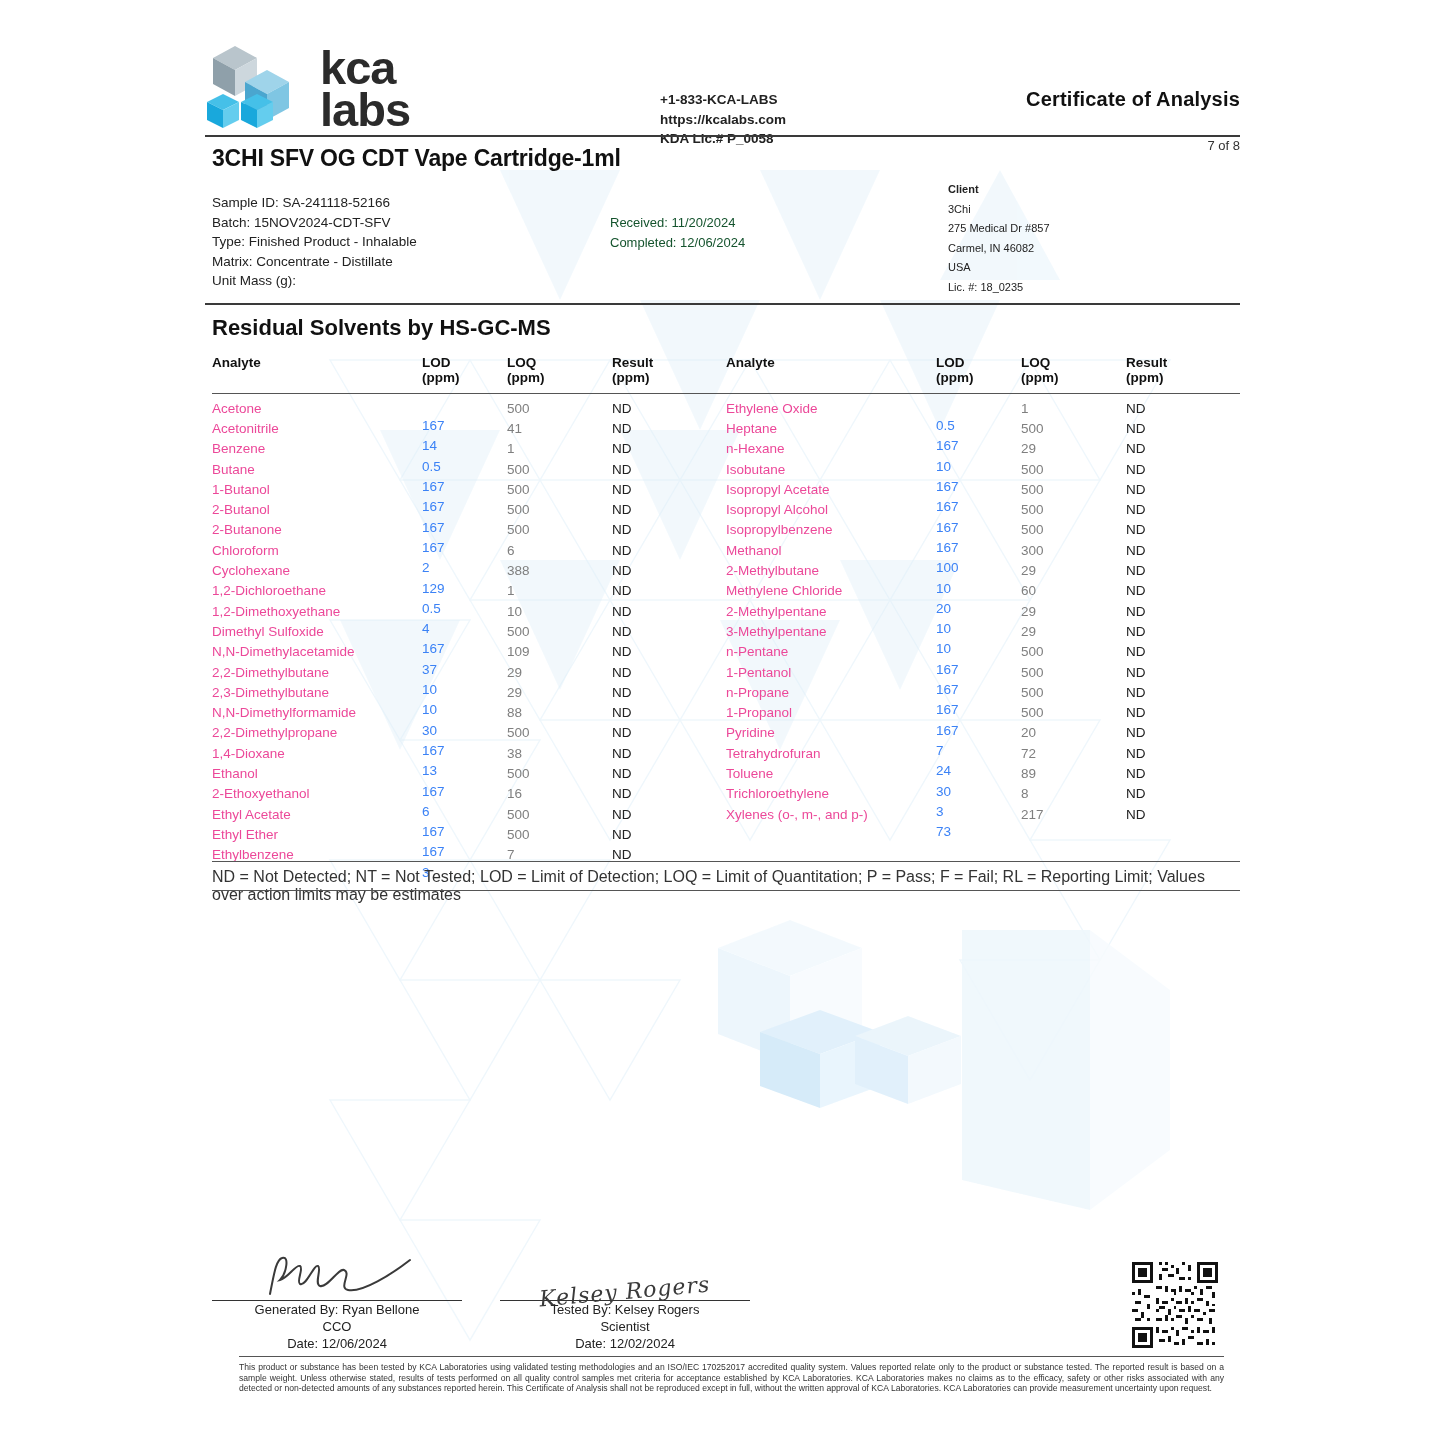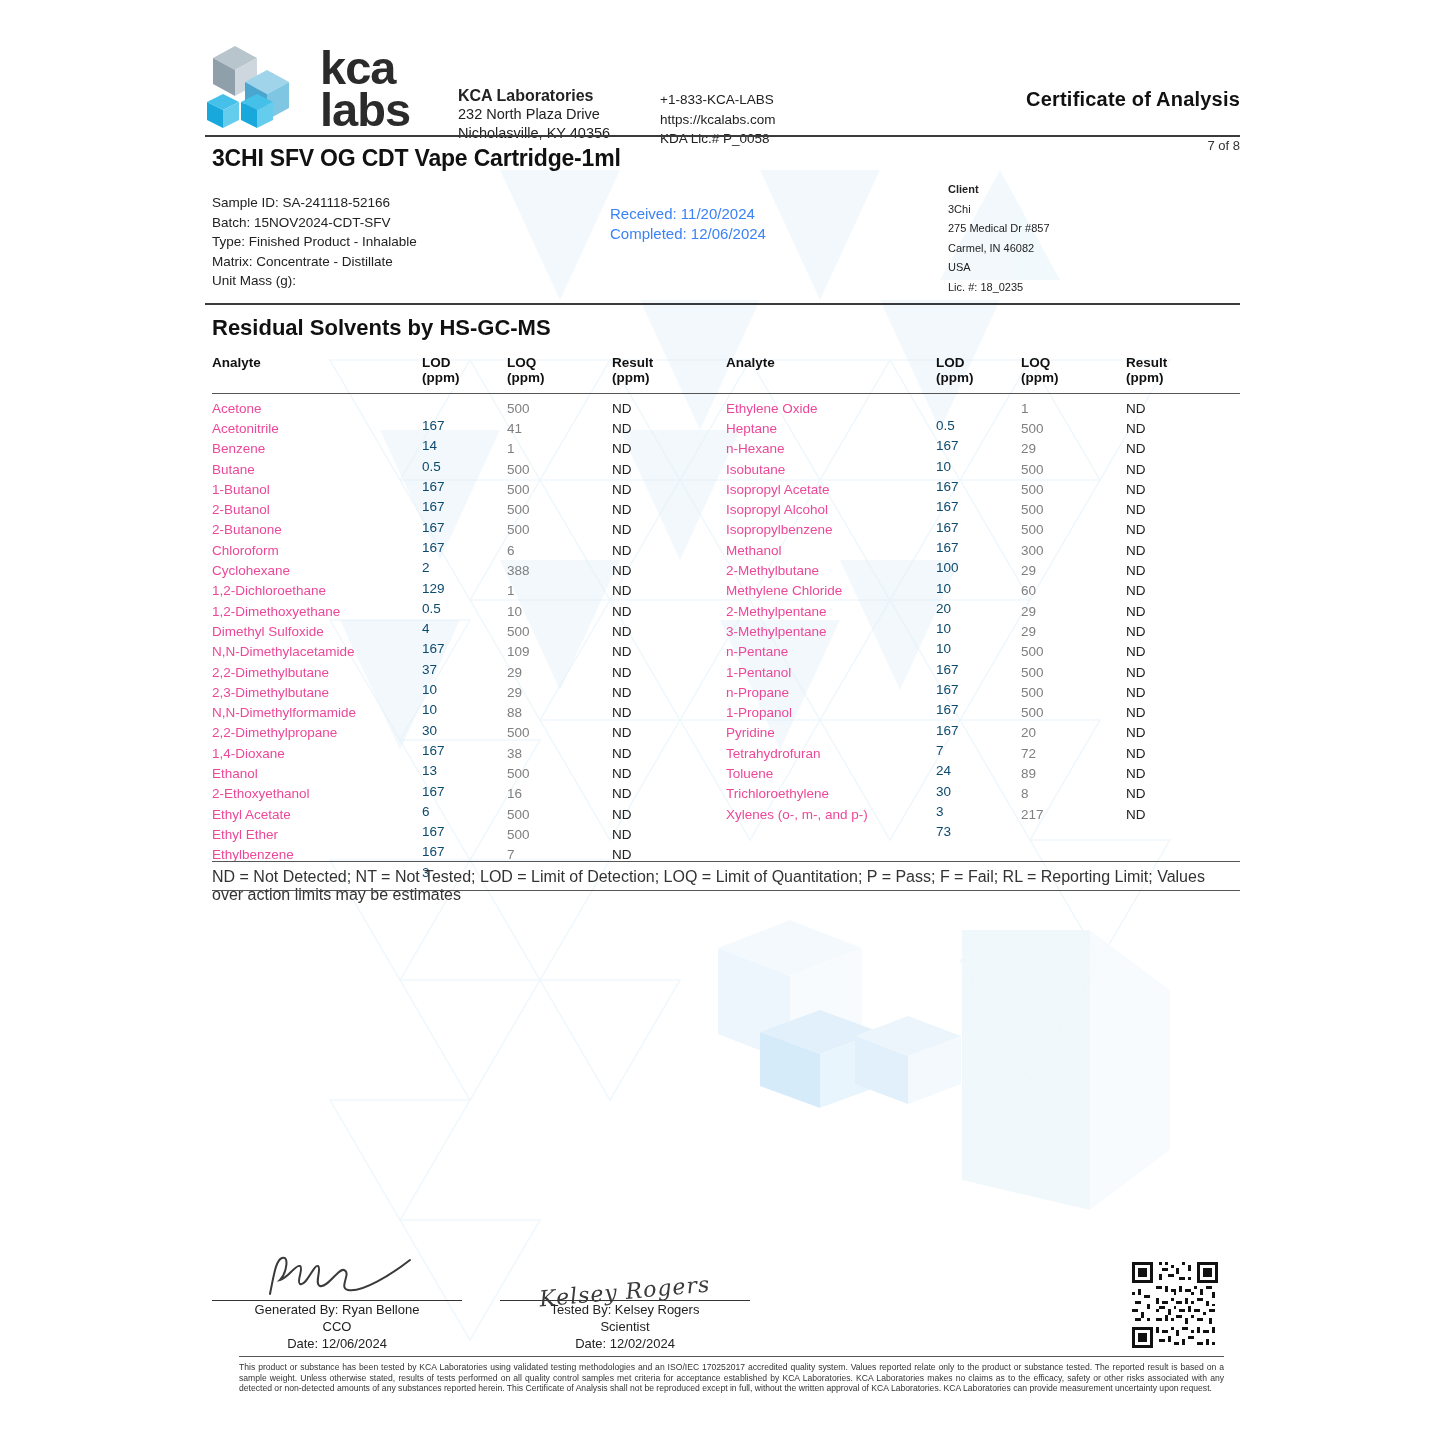--- a/index.html
+++ b/index.html
@@ -22,30 +22,30 @@
   
   .header{
     position:absolute;left:205px;top:30px;width:1035px;height:110px;
   }
   .logo-mark{position:absolute;left:0;top:10px;width:110px;height:95px;}
   .logo-text{position:absolute;left:115px;top:18px;}
   .logo-kca{font-size:47px;font-weight:bold;color:#2b2b2b;letter-spacing:-1px;line-height:40px;}
   .logo-labs{font-size:47px;font-weight:bold;color:#2b2b2b;letter-spacing:-1px;line-height:44px;}
   .lab-info{position:absolute;left:253px;top:56px;font-size:14.5px;line-height:19px;color:#222;}
   .lab-info .lab-name{font-weight:bold;font-size:16px;}
-  .contact{position:absolute;left:455px;top:60px;font-size:13.5px;line-height:19.5px;color:#222;}
+  .contact{position:absolute;left:455px;top:60px;font-size:13.5px;line-height:19.5px;color:#222;font-weight:bold;}
   .coa-title{position:absolute;right:0;top:52px;font-size:20px;font-weight:bold;color:#111;letter-spacing:.2px;margin-top:6px;}
   .page-num{position:absolute;right:0;top:108px;font-size:13px;color:#333;}
 
   .rule{position:absolute;left:205px;width:1035px;height:2px;background:#3a3a3a;}
 
   
   .sample-title{position:absolute;left:212px;top:145px;font-size:23px;font-weight:bold;color:#111;letter-spacing:-.2px;}
   .sample-meta{position:absolute;left:212px;top:193px;font-size:13.5px;line-height:19.6px;color:#222;}
-  .dates{position:absolute;left:610px;top:204px;font-size:15px;line-height:19.6px;color:#3b82f6;}
+  .dates{position:absolute;left:610px;top:213px;font-size:13px;line-height:19.6px;color:#14532d;}
   .client{position:absolute;left:948px;top:180px;font-size:11px;line-height:19.6px;color:#222;}
   .client .ctitle{font-weight:bold;}
 
   
   .section-title{position:absolute;left:212px;top:315px;font-size:22px;font-weight:bold;color:#111;}
 
   
   .tbl{position:absolute;left:212px;top:355px;width:1028px;}
   .thead{display:flex;font-size:13.5px;font-weight:bold;color:#111;}
   .thead .cell{line-height:15px;}
@@ -54,21 +54,21 @@
   .cell-loq{width:105px;}
   .cell-res{width:110px;}
   .half{display:flex;}
   .half.left{width:514px;}
   .half.right{width:514px;}
   .head-rule{margin-top:8px;height:1px;background:#555;width:1028px;}
   .tbody{display:flex;width:1028px;margin-top:4px;}
   .col{width:514px;}
   .row{display:flex;font-size:13.5px;height:20.3px;align-items:center;}
   .row .an{width:210px;color:#ec4899;}
-  .row .lod{width:85px;color:#0c4a6e;margin-top:35px;}
+  .row .lod{width:85px;color:#3b82f6;margin-top:35px;}
   .row .loq{width:105px;color:#7f7f7f;}
   .row .res{width:110px;color:#222;}
   .tbl-foot-rule{position:absolute;left:212px;top:861px;width:1028px;height:1px;background:#555;}
   .legend{position:absolute;left:212px;top:868px;width:1028px;font-size:16px;color:#333;}
   .legend-rule{position:absolute;left:212px;top:890px;width:1028px;height:1px;background:#555;}
 
   
   .sig{position:absolute;font-size:13px;text-align:center;color:#222;line-height:17px;}
   .sig-line{height:1px;background:#333;}
   .sig1{left:212px;top:1245px;width:250px;}
@@ -163,25 +163,20 @@
         <polygon points="2,62 18,54 34,62 18,70" fill="#45c0e8"></polygon>
         <polygon points="2,62 18,70 18,88 2,80" fill="#19a8dc"></polygon>
         <polygon points="34,62 18,70 18,88 34,80" fill="#64cdee"></polygon>
         <polygon points="36,62 52,54 68,62 52,70" fill="#45c0e8"></polygon>
         <polygon points="36,62 52,70 52,88 36,80" fill="#19a8dc"></polygon>
         <polygon points="68,62 52,70 52,88 68,80" fill="#64cdee"></polygon>
       </svg>
       <div class="logo-text">
         <div class="logo-kca">kca</div>
         <div class="logo-labs">labs</div>
-      </div>
-      <div class="lab-info">
-        <div class="lab-name">KCA Laboratories</div>
-        <div>232 North Plaza Drive</div>
-        <div>Nicholasville, KY 40356</div>
       </div>
       <div class="contact">
         <div>+1-833-KCA-LABS</div>
         <div>https://kcalabs.com</div>
         <div>KDA Lic.# P_0058</div>
       </div>
       <div class="coa-title">Certificate of Analysis</div>
       <div class="page-num">7 of 8</div>
     </div>
 

